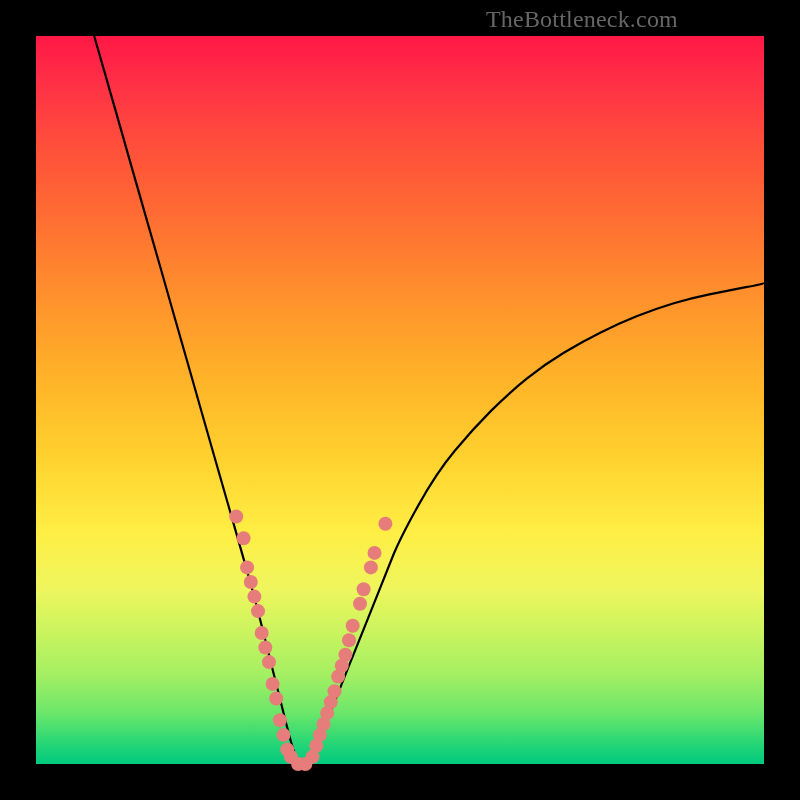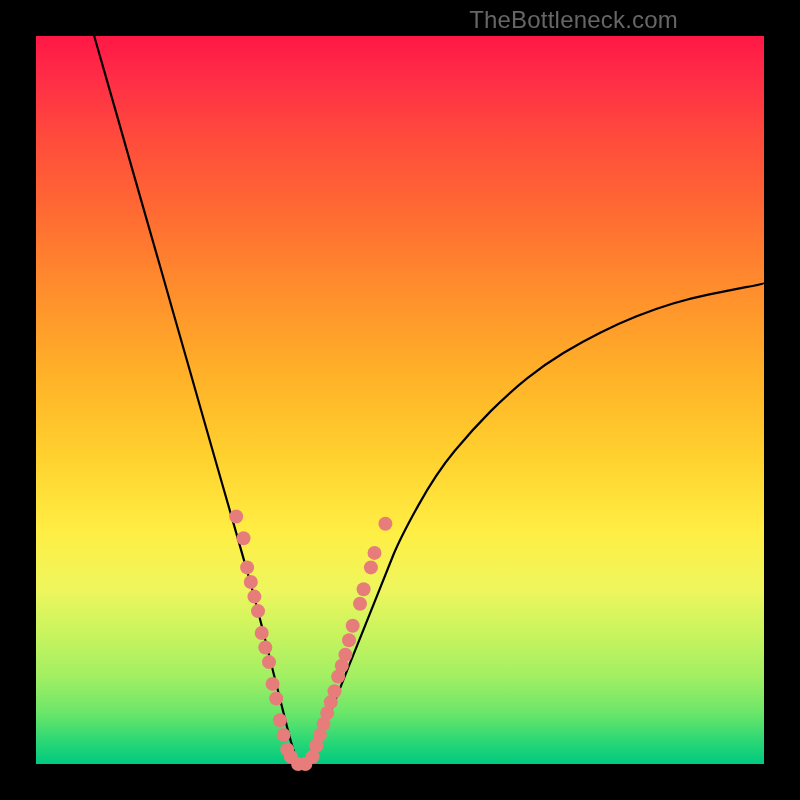--- a/index.html
+++ b/index.html
@@ -11,20 +11,21 @@
     overflow: hidden;
     font-family: Arial, Helvetica, sans-serif;
   }
   .frame {
     position: absolute;
     left: 0;
     top: 0;
     width: 688px;
     height: 800px;
     background: #000;
+    font-family: Liberation Serif, serif;
   }
   .plot-area {
     position: absolute;
     left: 36px;
     top: 36px;
     width: 728px;
     height: 728px;
     
     background: linear-gradient(to bottom,
       #ff1846 0%,

